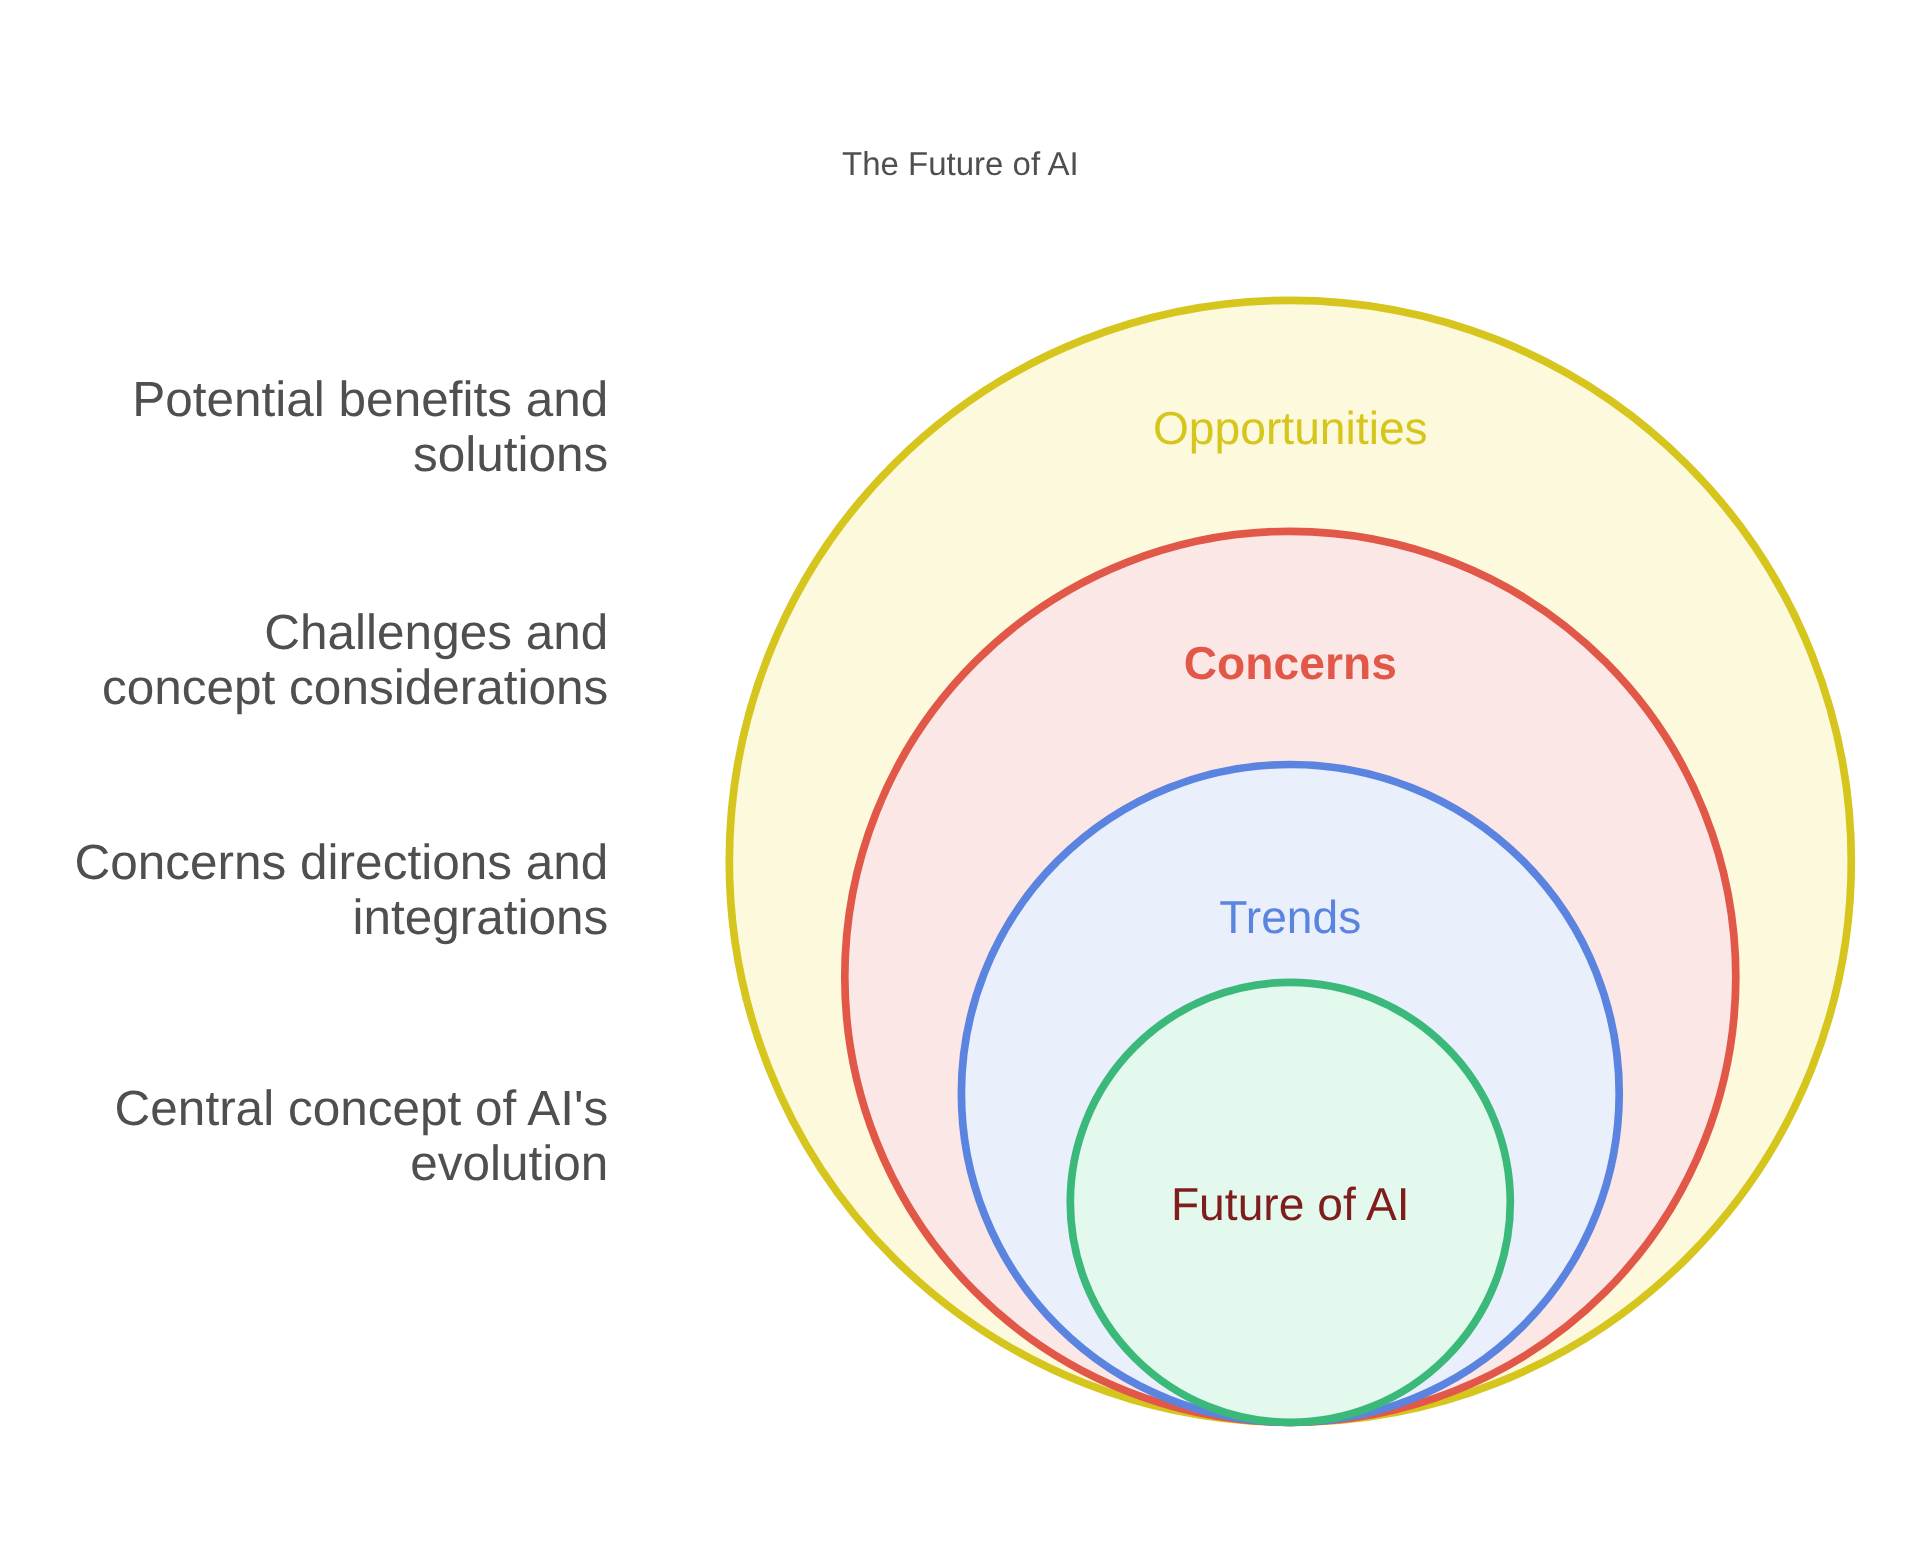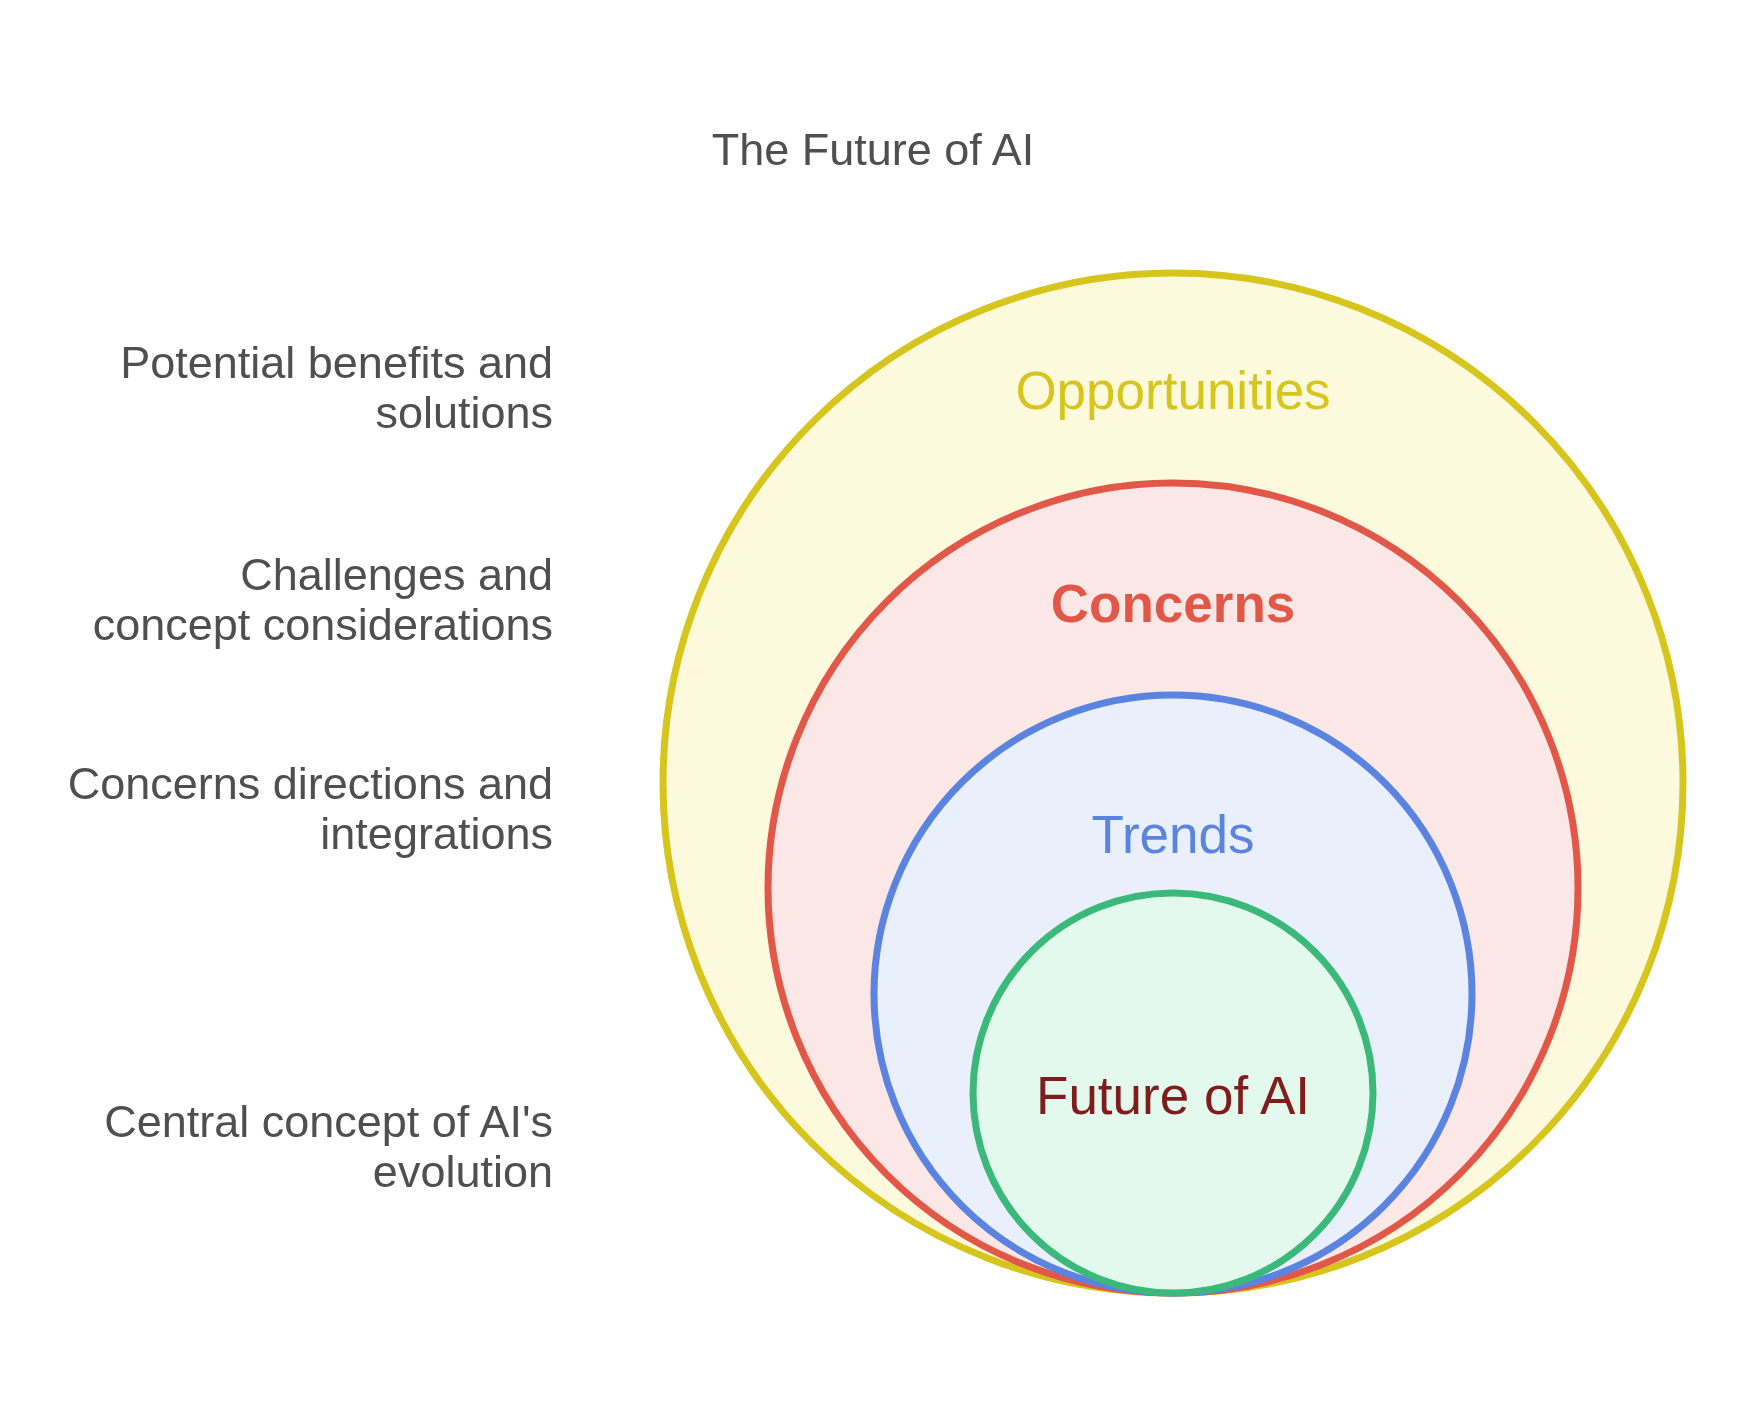--- a/index.html
+++ b/index.html
@@ -13,33 +13,33 @@
     height: 1416px;
     background: #ffffff;
     overflow: hidden;
     font-family: "Liberation Sans", sans-serif;
   }
   .title {
     position: absolute;
     left: 873px;
     top: 150px;
     transform: translate(-50%, -50%);
-    font-size: 45px;
+    font-size: 30px;
     color: #4f4f4f;
     white-space: nowrap;
   }
   .onion-svg {
     position: absolute;
     left: 0;
     top: 0;
   }
   .ring-label {
     position: absolute;
     transform: translate(-50%, -50%);
-    font-size: 53px;
+    font-size: 42px;
     white-space: nowrap;
   }
   .annotation {
     position: absolute;
     right: 1192px;
     transform: translateY(-50%);
     text-align: right;
     font-size: 45px;
     line-height: 50px;
     color: #4f4f4f;
@@ -63,16 +63,16 @@
       <div class="ring-label" style="left: 1173px; top: 803px; color: rgb(91, 131, 224); margin-top: 31px;">Trends</div>
       <div class="ring-label" style="left: 1173px; top: 1095px; color: #7f1d1d;">Future of AI</div>
     </div>
   <div>
       <div class="annotation" style="top: 388px;">Potential benefits and
 solutions</div>
       <div class="annotation" style="top: 600px;">Challenges and
 concept considerations</div>
       <div class="annotation" style="top: 809px;">Concerns directions and
 integrations</div>
-      <div class="annotation" style="top: 1147px;">Central concept of AI's
+      <div class="annotation" style="top: 1033px;">Central concept of AI's
 evolution</div>
     </div>
 </div>
 
 </body></html>

